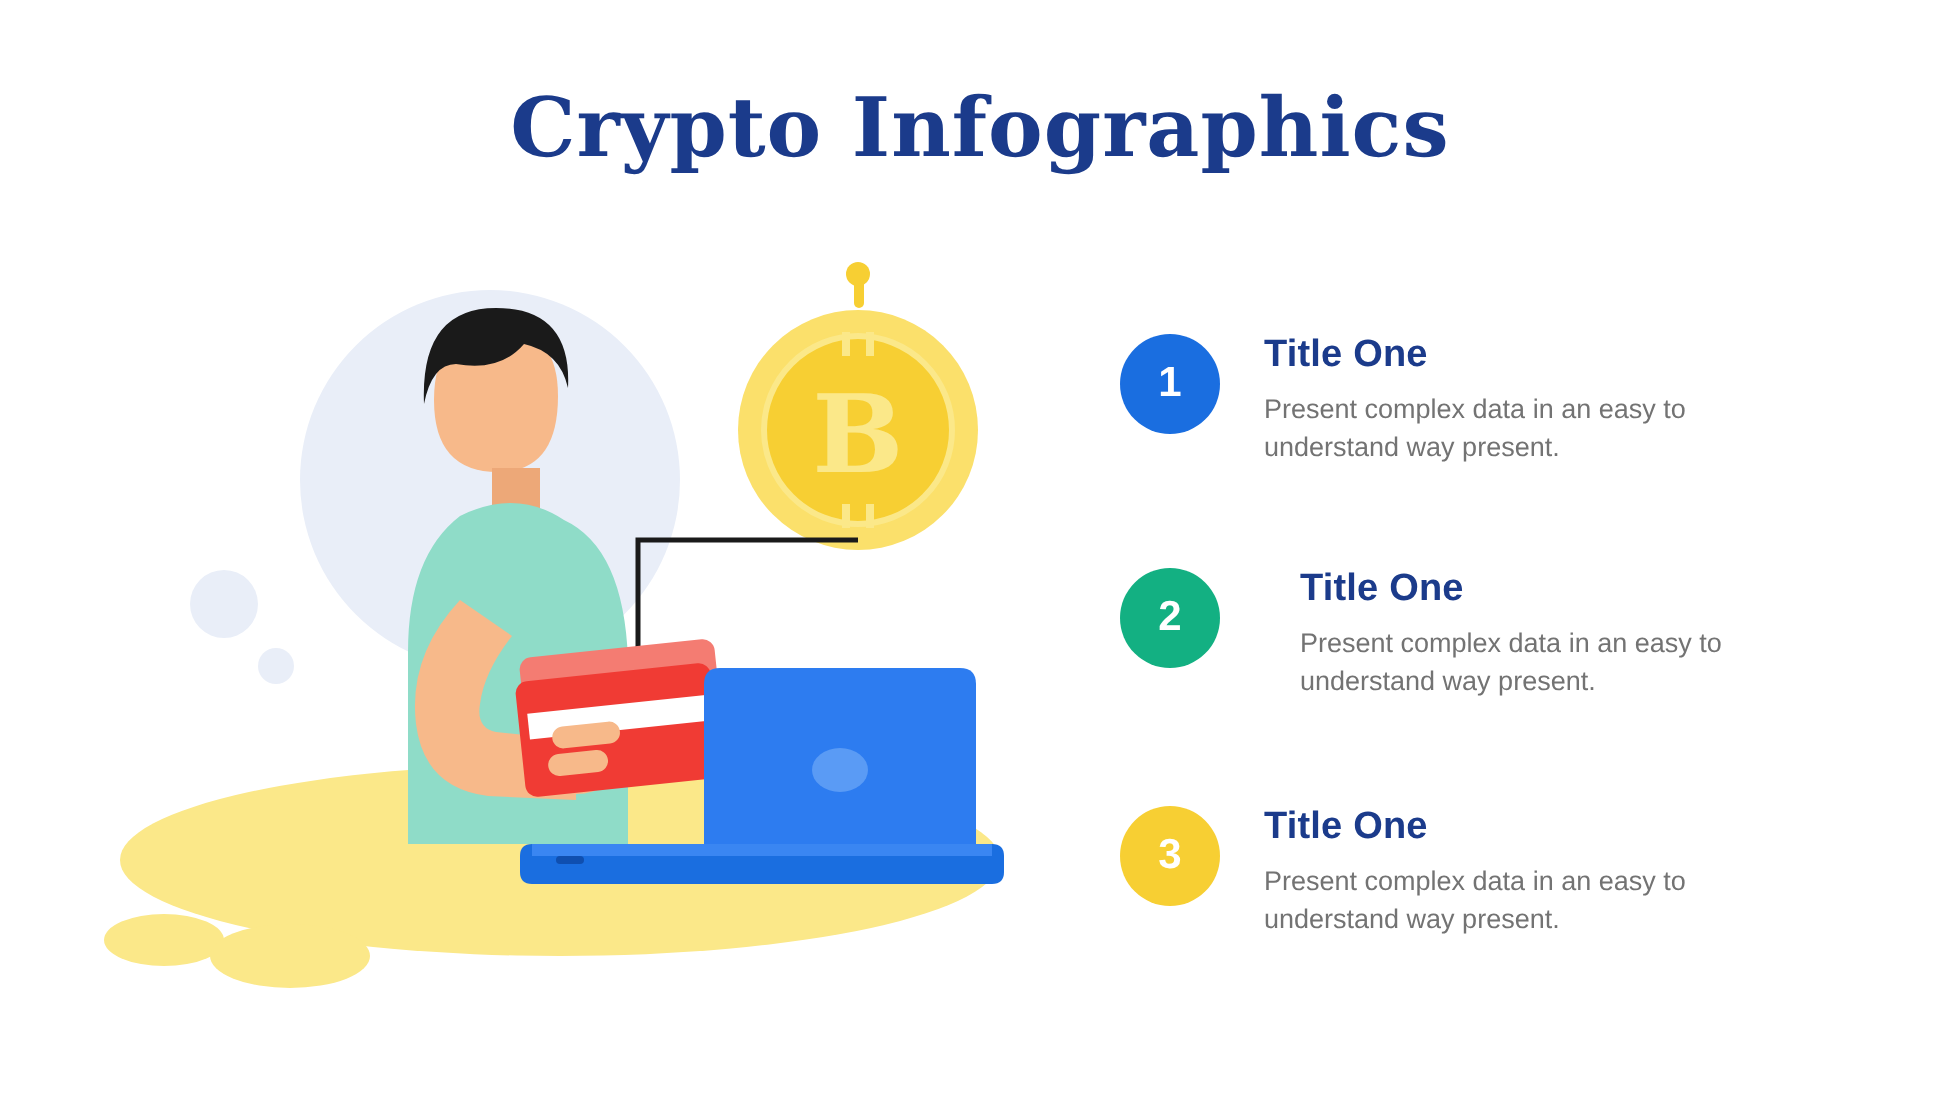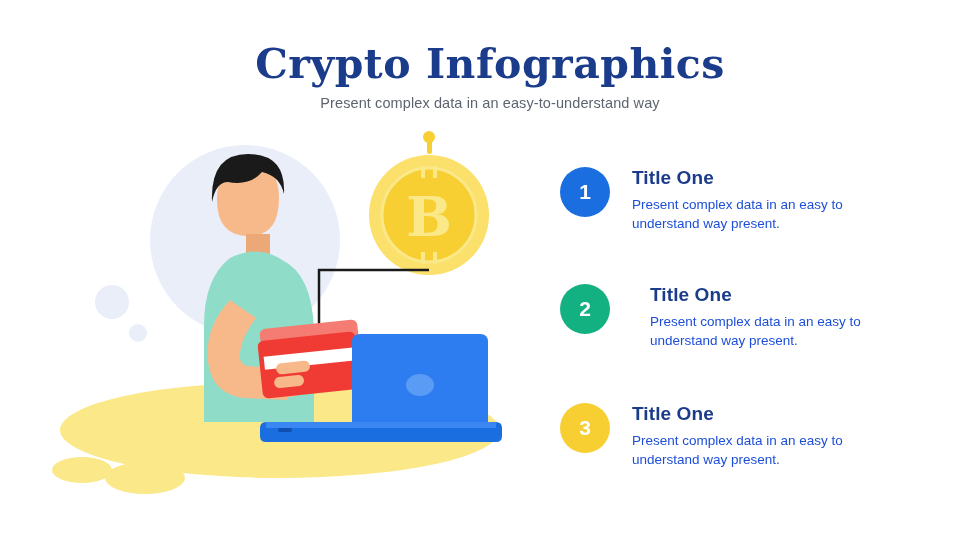--- a/index.html
+++ b/index.html
@@ -98,34 +98,33 @@
   .item-2 .item-text { margin-left: 40px; }
   .item-title {
     font-size: 19px;
     font-weight: bold;
     color: #1b3b8b;
     margin: 0 0 6px 0;
     letter-spacing: 0.1px;
   }
   .item-desc {
     font-size: 13.5px;
-    color: #1d4ed8;
+    color: #737373;
     line-height: 1.42;
     margin: 0;
     max-width: 250px;
   }
 </style>
 </head>
 <body>
 
 <div class="slide">
 
   <div class="header">
     <h1 class="title">Crypto Infographics</h1>
-    <p class="subtitle">Present complex data in an easy-to-understand way</p>
   </div>
 
   <div class="illustration">
     <svg width="520" height="380" viewBox="0 0 520 380" xmlns="http://www.w3.org/2000/svg">
 
       <ellipse cx="250" cy="300" rx="220" ry="48" fill="#fbe889"></ellipse>
       <ellipse cx="52" cy="340" rx="30" ry="13" fill="#fbe889"></ellipse>
       <ellipse cx="115" cy="348" rx="40" ry="16" fill="#fbe889"></ellipse>
 
       <circle cx="215" cy="110" r="95" fill="#e9eef8"></circle>

